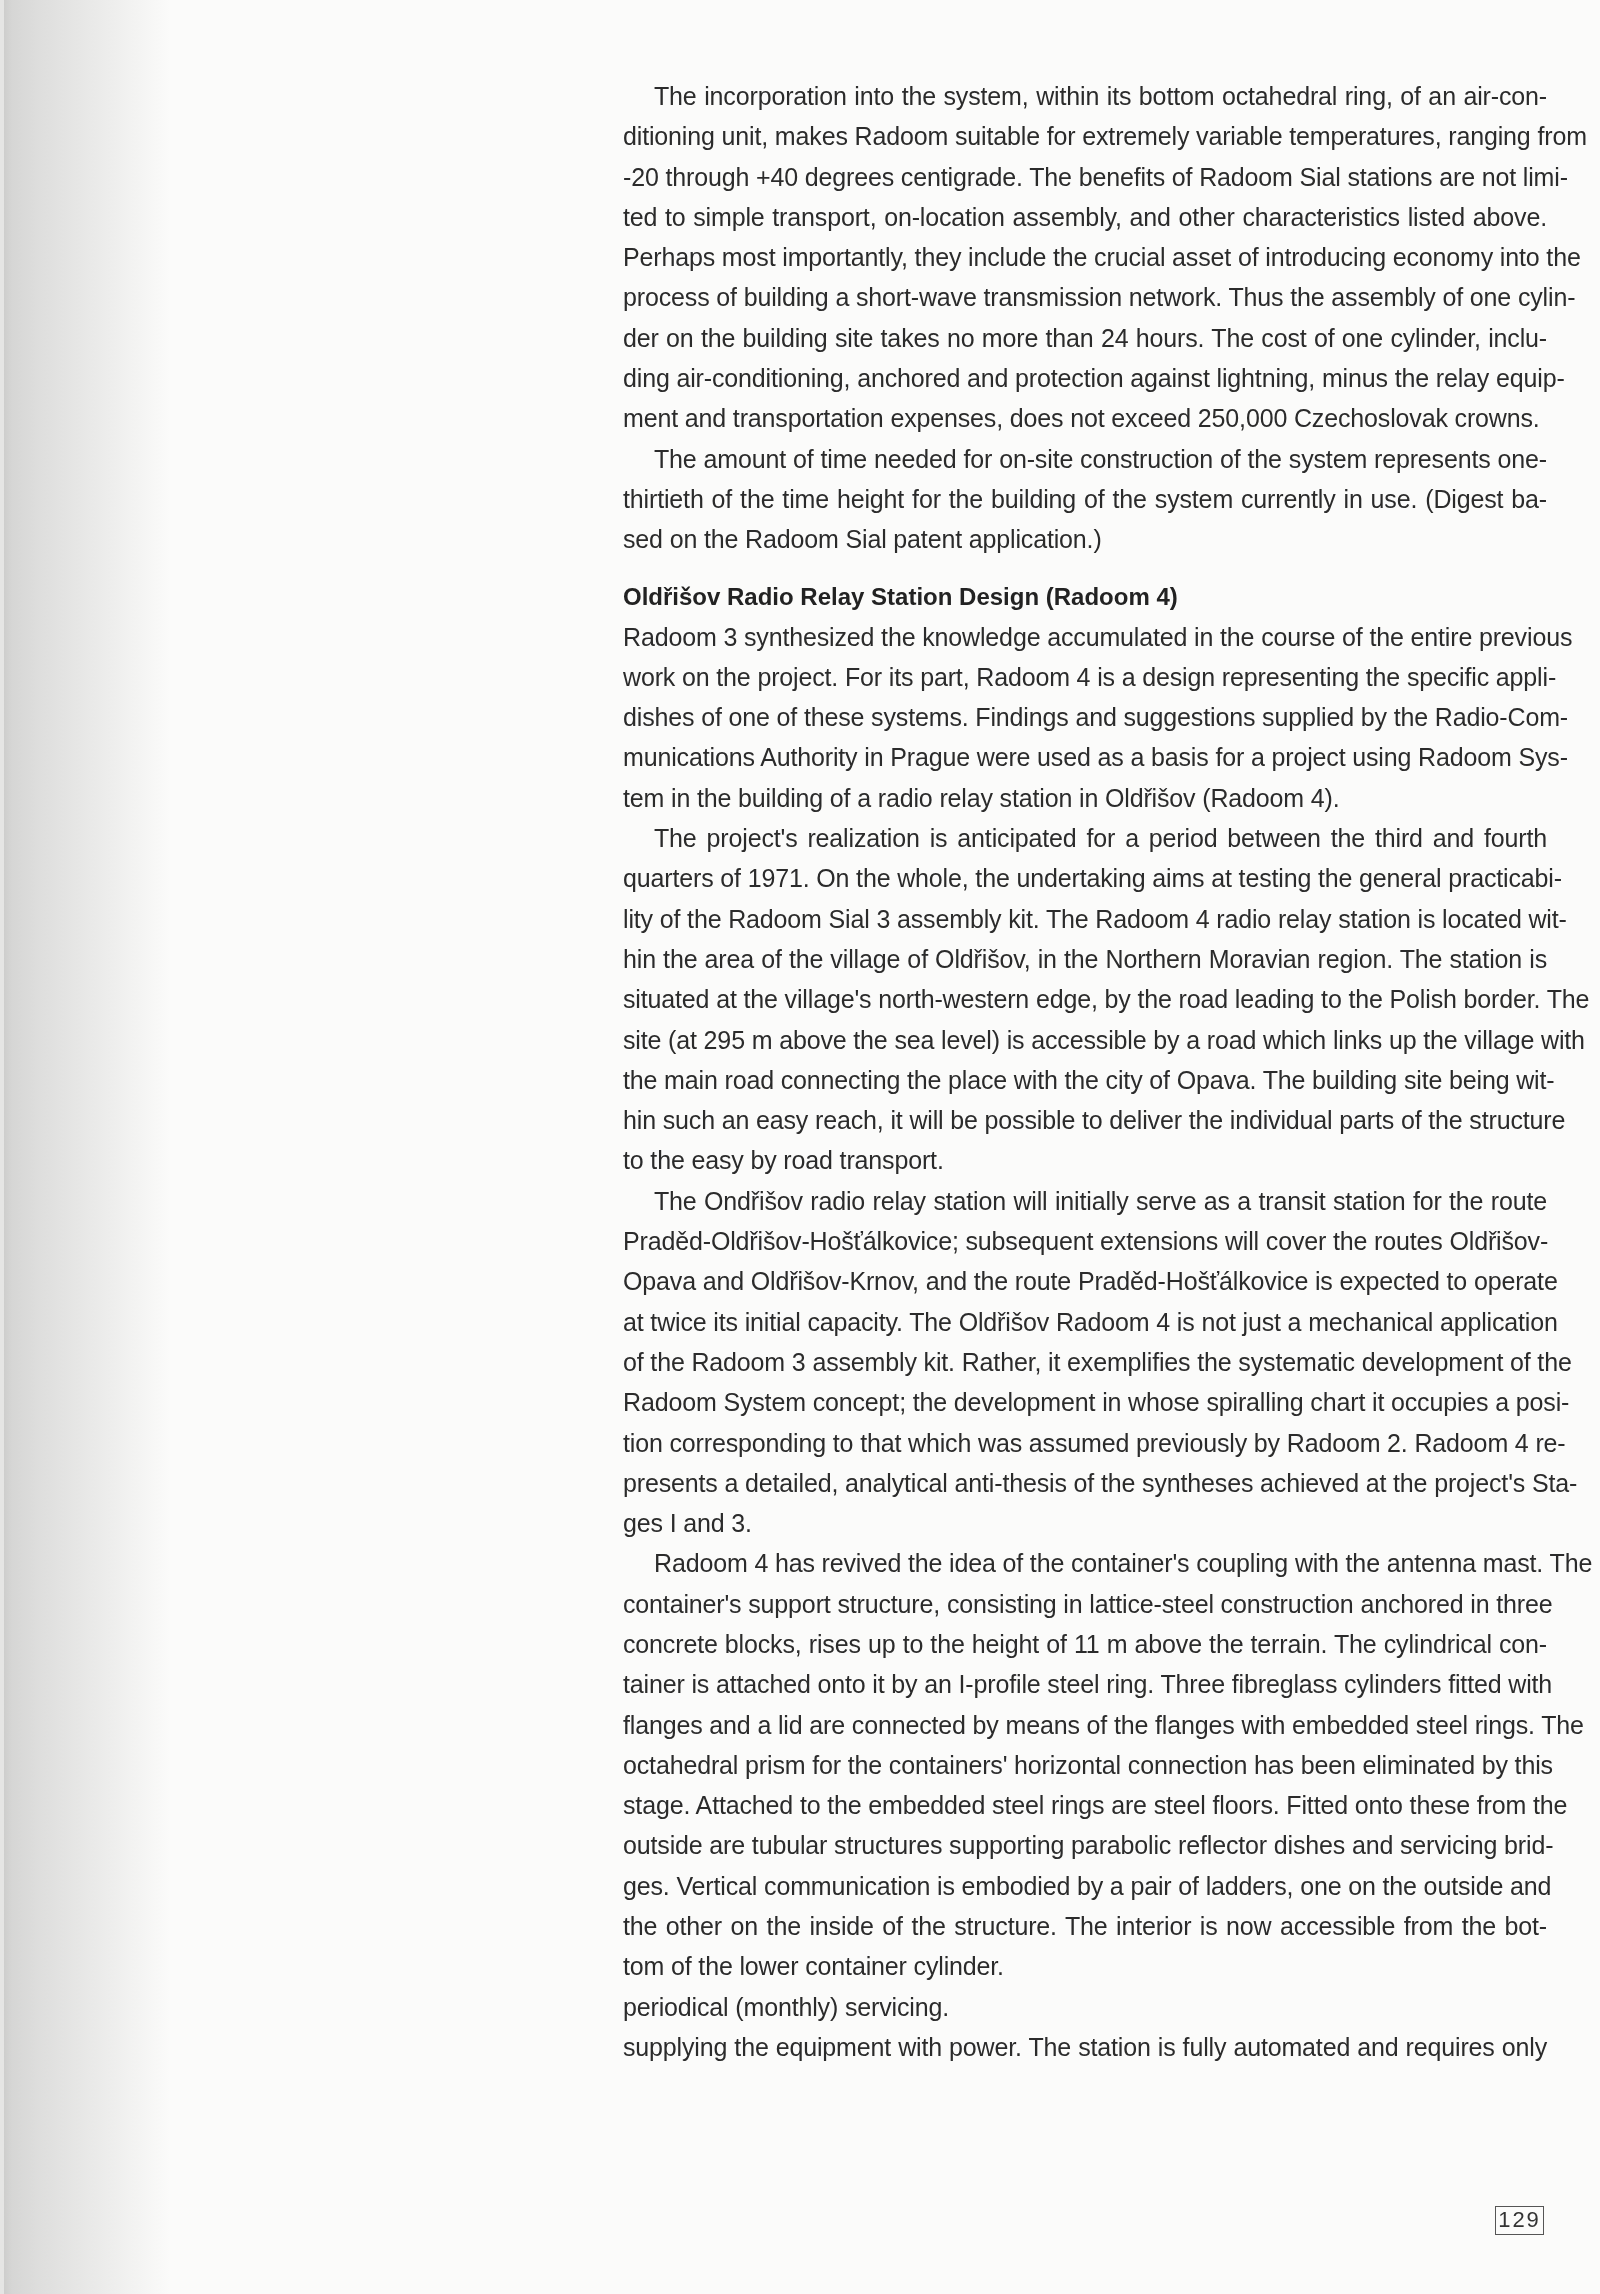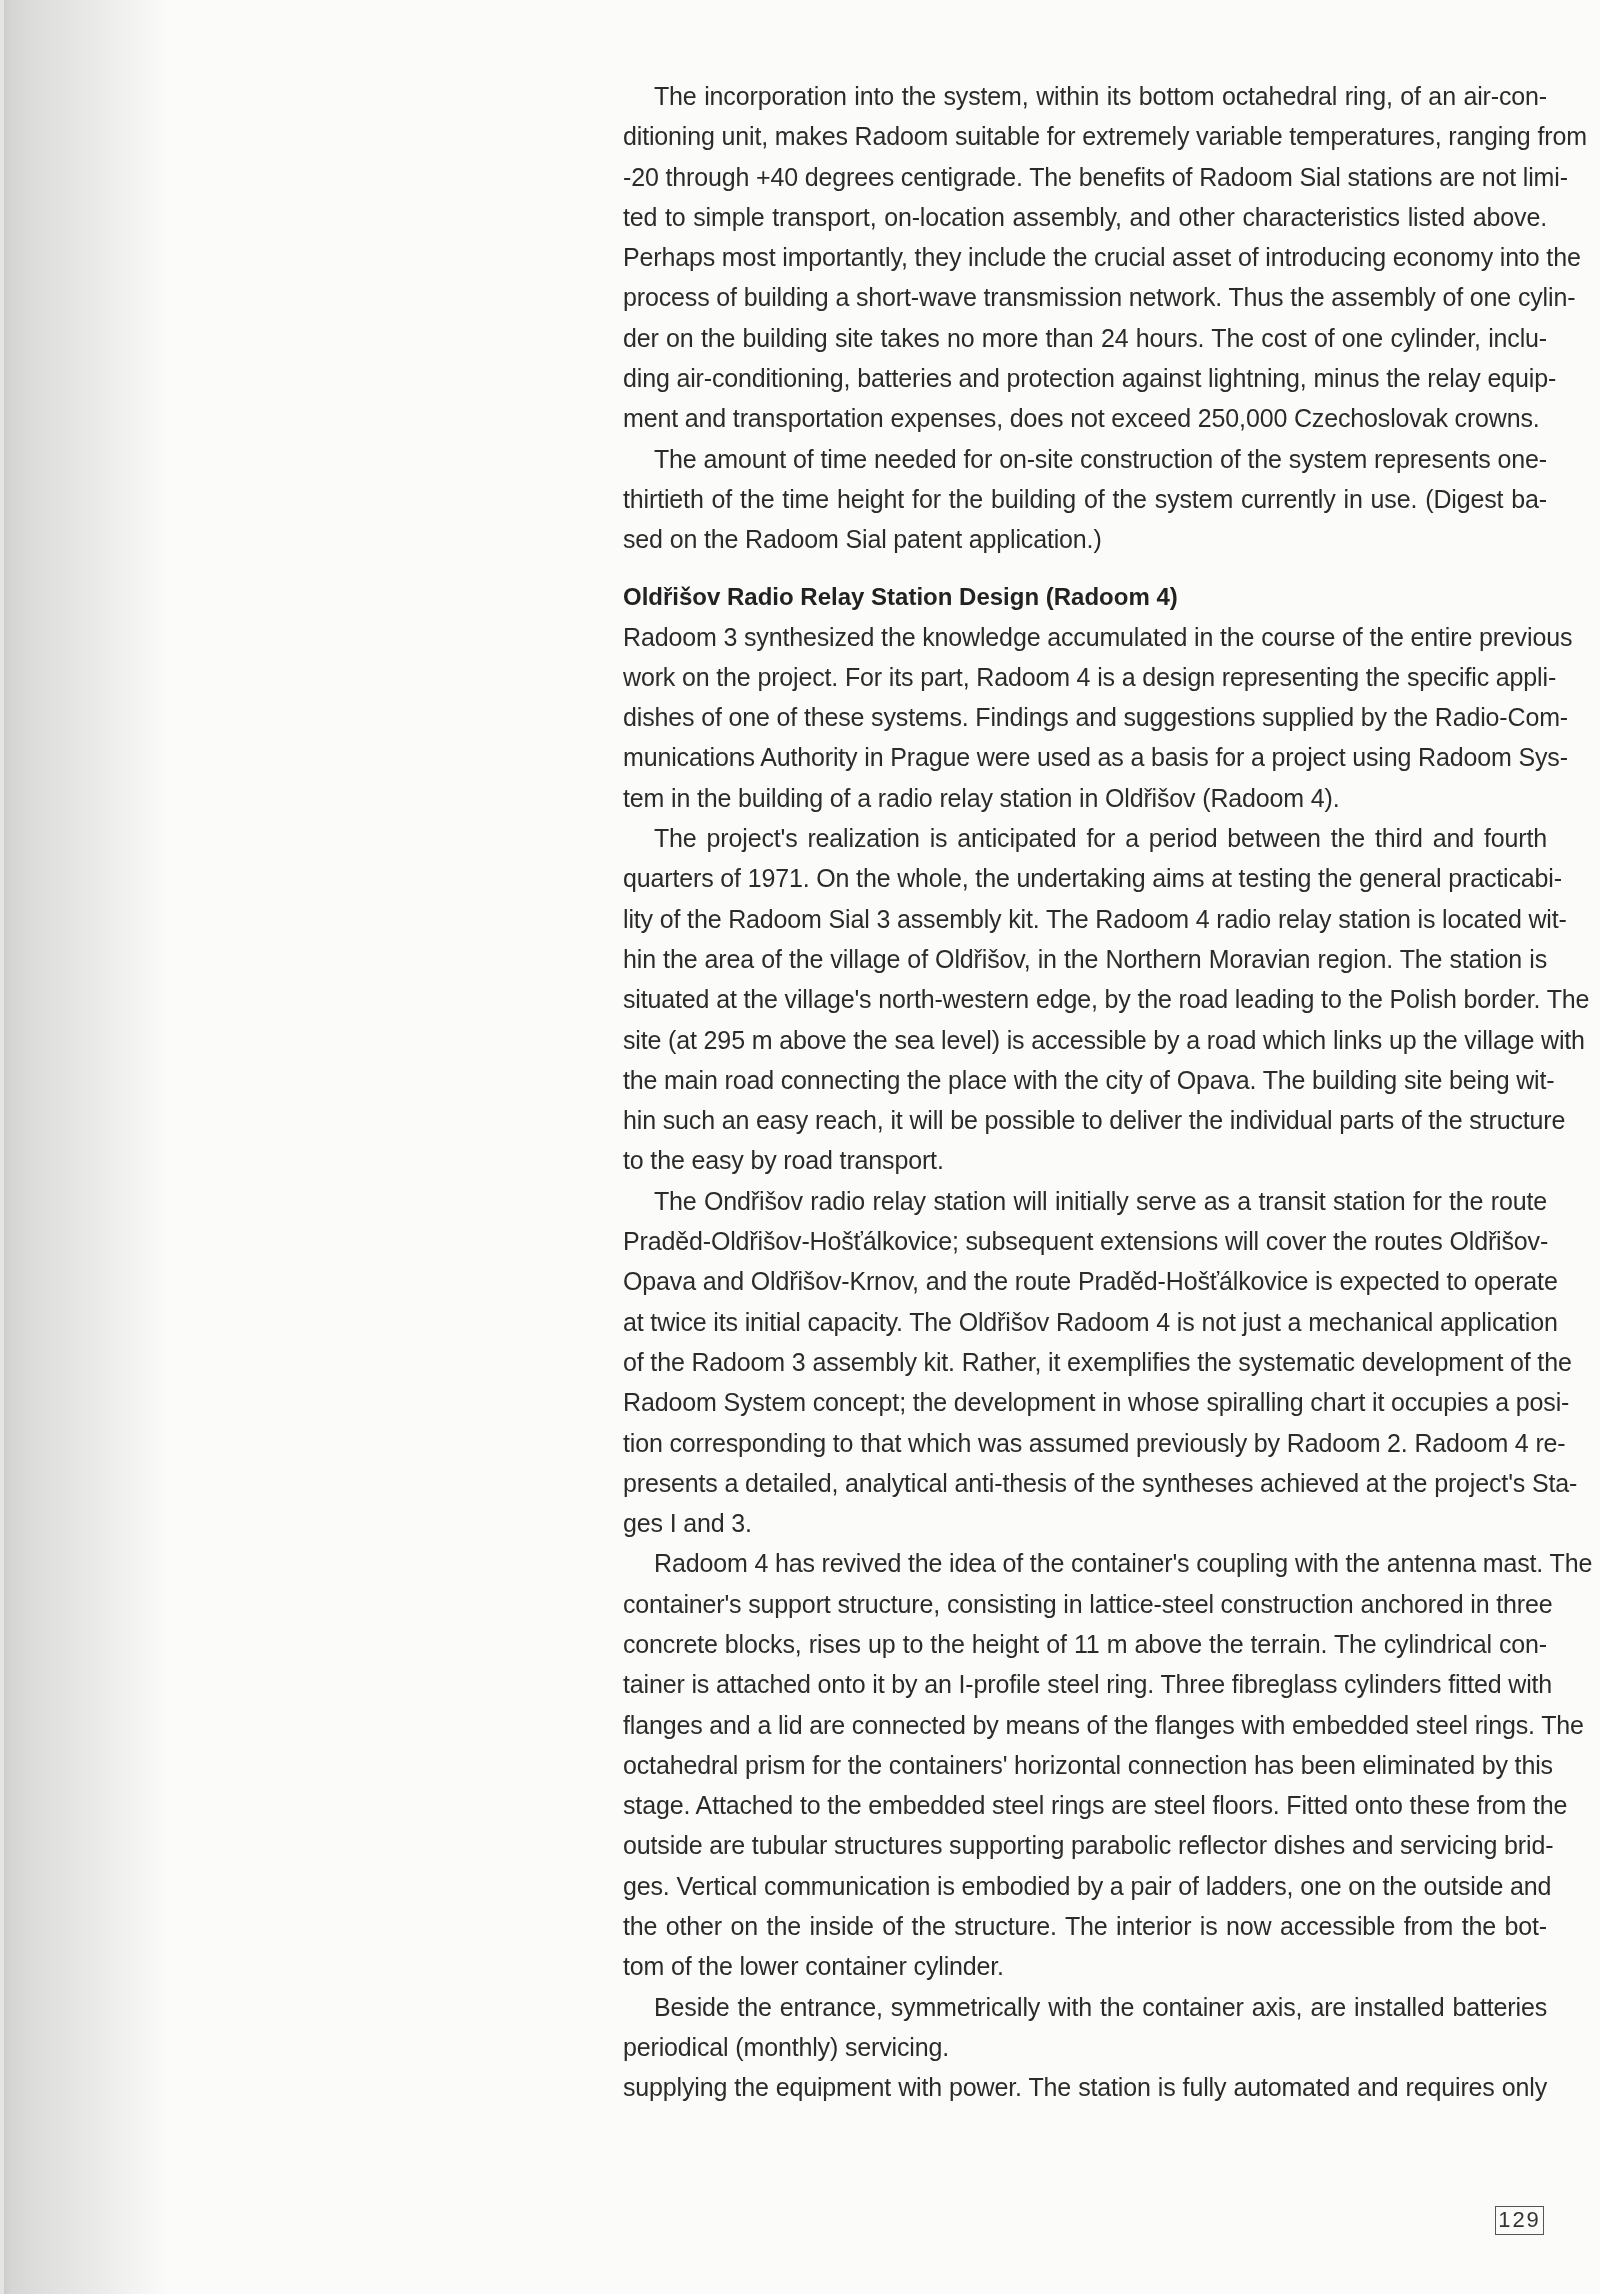--- a/index.html
+++ b/index.html
@@ -86,21 +86,21 @@
 
   <div>
     <div>
       <span class="line indent">The incorporation into the system, within its bottom octahedral ring, of an air-con-</span>
       <span class="line">ditioning unit, makes Radoom suitable for extremely variable temperatures, ranging from</span>
       <span class="line">-20 through +40 degrees centigrade. The benefits of Radoom Sial stations are not limi-</span>
       <span class="line">ted to simple transport, on-location assembly, and other characteristics listed above.</span>
       <span class="line">Perhaps most importantly, they include the crucial asset of introducing economy into the</span>
       <span class="line">process of building a short-wave transmission network. Thus the assembly of one cylin-</span>
       <span class="line">der on the building site takes no more than 24 hours. The cost of one cylinder, inclu-</span>
-      <span class="line">ding air-conditioning, batteries and protection against lightning, minus the relay equip-</span>
+      <span class="line">ding air-conditioning, anchored and protection against lightning, minus the relay equip-</span>
       <span class="line last">ment and transportation expenses, does not exceed 250,000 Czechoslovak crowns.</span>
     </div>
     <div>
       <span class="line indent">The amount of time needed for on-site construction of the system represents one-</span>
       <span class="line">thirtieth of the time height for the building of the system currently in use. (Digest ba-</span>
       <span class="line last">sed on the Radoom Sial patent application.)</span>
     </div>
   </div>
 
   <div>
@@ -146,20 +146,19 @@
       <span class="line">flanges and a lid are connected by means of the flanges with embedded steel rings. The</span>
       <span class="line">octahedral prism for the containers' horizontal connection has been eliminated by this</span>
       <span class="line">stage. Attached to the embedded steel rings are steel floors. Fitted onto these from the</span>
       <span class="line">outside are tubular structures supporting parabolic reflector dishes and servicing brid-</span>
       <span class="line">ges. Vertical communication is embodied by a pair of ladders, one on the outside and</span>
       <span class="line">the other on the inside of the structure. The interior is now accessible from the bot-</span>
       <span class="line last">tom of the lower container cylinder.</span>
     </div>
 
     <div>
-      <span class="line indent">Beside the entrance, symmetrically with the container axis, are installed batteries</span>
       <span class="line last">periodical (monthly) servicing.</span>
       <span class="line">supplying the equipment with power. The station is fully automated and requires only</span>
     </div>
   </div>
 </div>
 
 <div class="page-number">129</div>
 
 </body></html>

